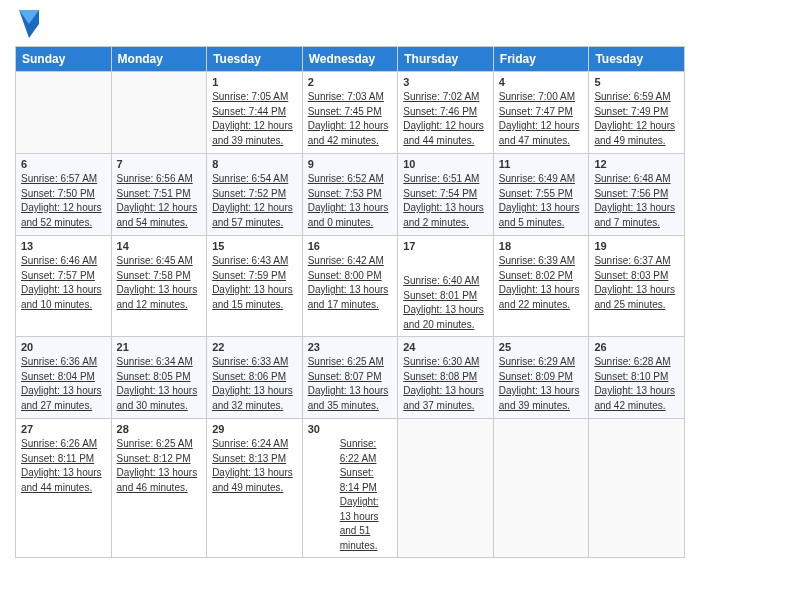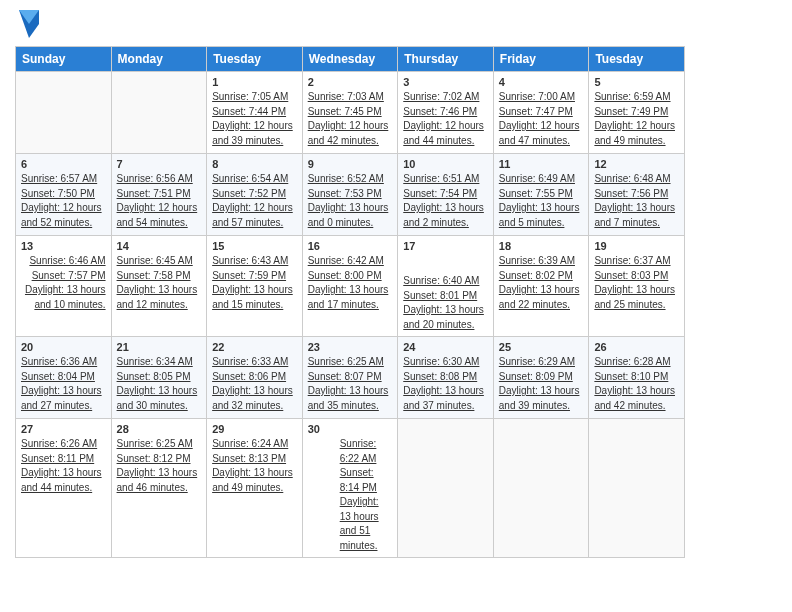--- a/index.html
+++ b/index.html
@@ -210,21 +210,21 @@
           <td>
             <div class="day-number">12</div>
             <div class="day-info" style="white-space: pre-line;">Sunrise: 6:48 AM
 Sunset: 7:56 PM
 Daylight: 13 hours and 7 minutes.</div>
           </td>
         </tr>
         <tr>
           <td>
             <div class="day-number">13</div>
-            <div class="day-info" style="white-space: pre-line; text-align: right;">Sunrise: 6:46 AM
+            <div class="day-info" style="white-space: pre-line;">Sunrise: 6:46 AM
 Sunset: 7:57 PM
 Daylight: 13 hours and 10 minutes.</div>
           </td>
           <td>
             <div class="day-number">14</div>
             <div class="day-info" style="white-space: pre-line;">Sunrise: 6:45 AM
 Sunset: 7:58 PM
 Daylight: 13 hours and 12 minutes.</div>
           </td>
           <td>

